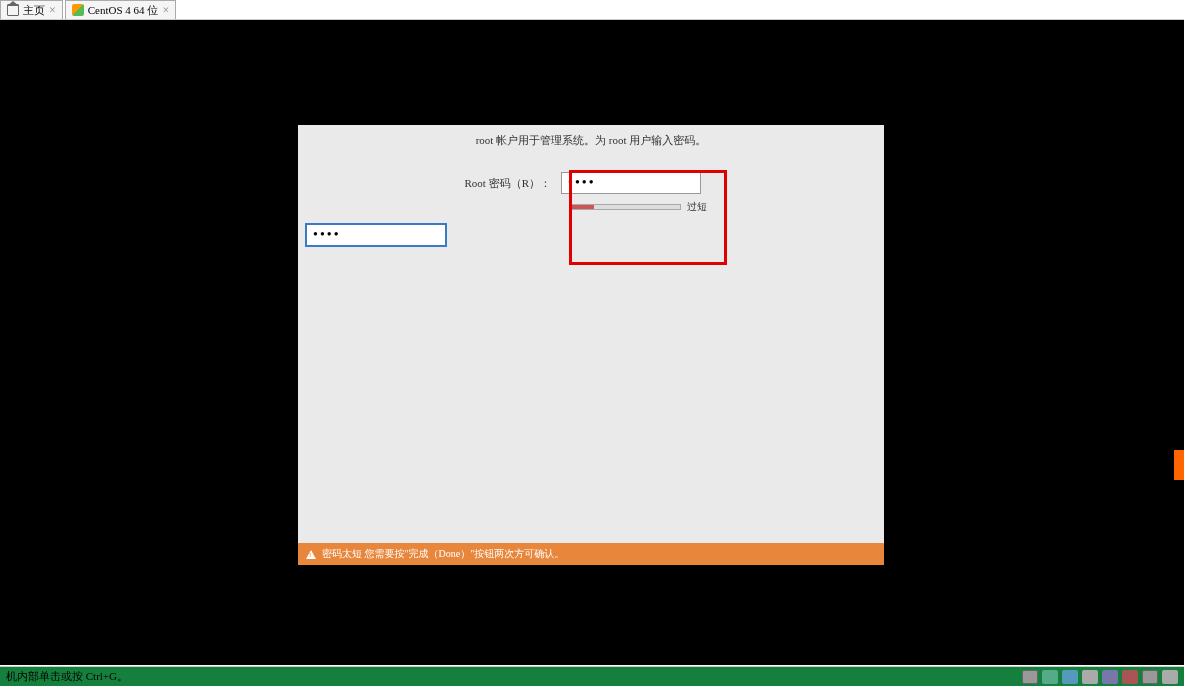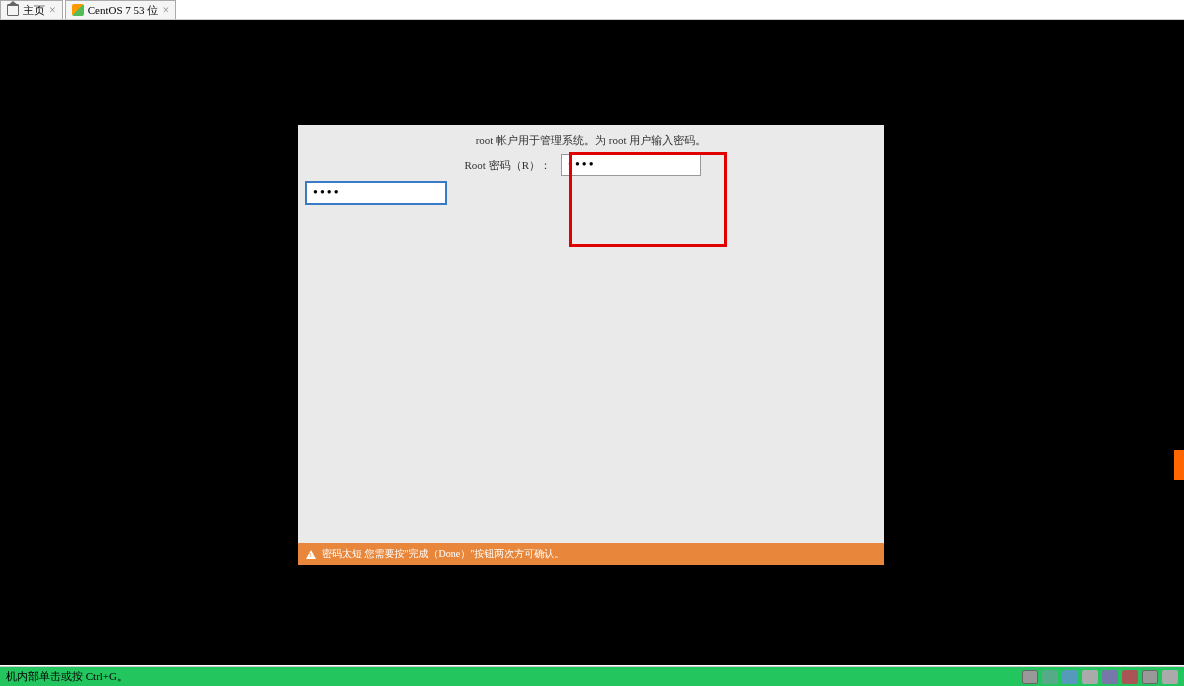--- a/index.html
+++ b/index.html
@@ -29,81 +29,87 @@
     .inst-subtitle { font-size: 11px; }
     .lang-row { display: flex; gap: 6px; margin-top: 4px; align-items: center; }
     .lang-ind { background: #fff; color: #000; font-size: 10px; padding: 1px 4px; border: 1px solid #888; display: flex; align-items: center; gap: 3px; }
     .kbd-icon { width: 12px; height: 8px; border: 1px solid #000; display: inline-block; position: relative; }
     .help-btn { background: #ccc; border: 1px solid #999; font-size: 10px; padding: 2px 8px; cursor: pointer; }
     
     
     .inst-body { padding: 8px; position: relative; }
     .intro-text { text-align: center; font-size: 11px; color: #333; margin-top: 0; }
     
-    .form-area { margin-top: 6px; position: relative; }
+    .form-area { margin-top: 24px; position: relative; }
     .form-highlight { position: absolute; left: 263px; top: -2px; width: 158px; height: 95px; border: 3px solid #e00000; z-index: 5; pointer-events: none; }
     .form-row { display: flex; align-items: center; margin-bottom: 6px; }
     .form-label { width: 255px; text-align: right; font-size: 11px; color: #333; padding-right: 10px; }
     .pw-input { width: 140px; height: 22px; border: 1px solid #999; padding: 0 6px; font-size: 14px; letter-spacing: 2px; }
     .pw-input.focused { border: 1px solid #3a7bc8; outline: 1px solid #3a7bc8; }
     .strength-row { display: flex; align-items: center; margin-left: 265px; margin-bottom: 10px; gap: 6px; }
     .strength-bar { width: 110px; height: 6px; border: 1px solid #aaa; background: #ddd; position: relative; }
     .strength-fill { height: 100%; width: 20%; background: #c55; }
     .strength-text { font-size: 10px; color: #333; }
     
     
     .warning-bar { position: absolute; bottom: 0; left: 0; right: 0; height: 22px; background: #e8873c; display: flex; align-items: center; padding: 0 8px; gap: 6px; font-size: 10px; color: #fff; }
     .warn-icon { width: 0; height: 0; border-left: 5px solid transparent; border-right: 5px solid transparent; border-bottom: 9px solid #fff; position: relative; }
     .warn-icon::after { content: '!'; position: absolute; left: -2px; top: 1px; font-size: 7px; color: #e8873c; font-weight: bold; }
     
     
     .right-marker { position: absolute; right: 0; top: 430px; width: 10px; height: 30px; background: #f60; }
     
     
-    .status-bar { position: absolute; bottom: 0; left: 0; right: 0; height: 20px; background: #22c55e; border-top: 1px solid #ccc; display: flex; align-items: center; padding: 0 6px; font-size: 11px; justify-content: space-between; }
+    .status-bar { position: absolute; bottom: 0; left: 0; right: 0; height: 20px; background: #15803d; border-top: 1px solid #ccc; display: flex; align-items: center; padding: 0 6px; font-size: 11px; justify-content: space-between; }
     .status-icons { display: flex; gap: 4px; align-items: center; }
     .sicon { width: 16px; height: 14px; background: #888; border-radius: 2px; }
     .sicon.s1 { background: #5a8; }
     .sicon.s2 { background: #59b; }
     .sicon.s3 { background: #aaa; }
     .sicon.s4 { background: #77a; }
     .sicon.s5 { background: #a55; }
     .sicon.s6 { background: #999; border: 1px solid #666; }
   </style>
 </head>
 <body>
 
 <div class="tabs-bar">
   <div class="tab">
     <span class="tab-icon home-icon"></span>
     <span>主页</span>
     <span class="close-x">×</span>
   </div>
   <div class="tab">
     <span class="tab-icon vm-icon"></span>
-    <span>CentOS 7 53 位</span>
+    <span>CentOS 4 64 位</span>
     <span class="close-x">×</span>
   </div>
 </div>
 
 <div class="screen-area">
   <div class="installer">
 
 
     <div class="inst-body">
       <div class="intro-text">root 帐户用于管理系统。为 root 用户输入密码。</div>
 
       <div class="form-area">
         <div class="form-highlight"></div>
 
         <div class="form-row">
           <div class="form-label">Root 密码（R）：</div>
           <input type="text" class="pw-input" readonly="" value="••••" style="">
         </div>
 
+        <div class="strength-row">
+          <div class="strength-bar">
+            <div class="strength-fill"></div>
+          </div>
+          <span class="strength-text">过短</span>
+        </div>
 
         <div class="form-row">
           <input type="text" class="pw-input focused" readonly="" value="••••" style="">
         </div>
       </div>
     </div>
 
     <div class="warning-bar">
       <span class="warn-icon"></span>
       <span>密码太短 您需要按"完成（Done）"按钮两次方可确认。</span>

